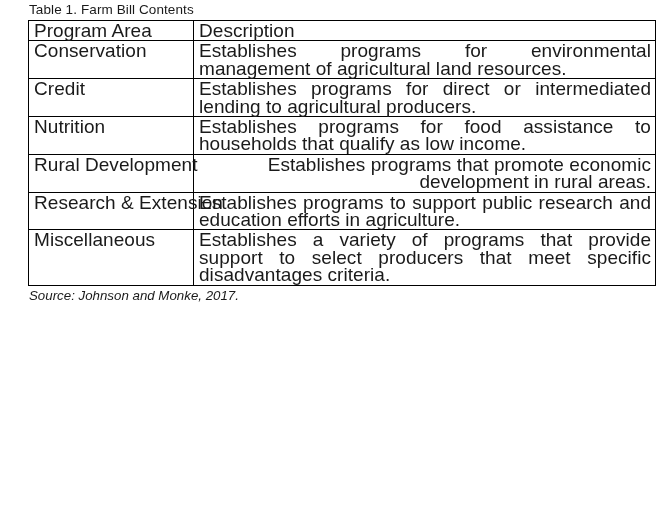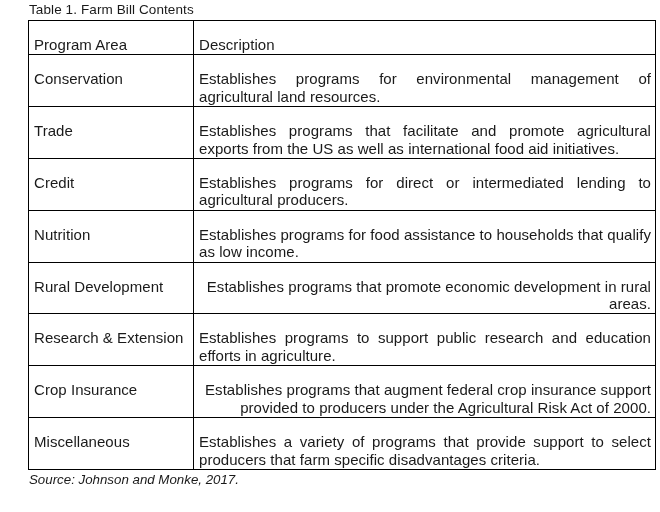--- a/index.html
+++ b/index.html
@@ -35,23 +35,23 @@
     width: 627px;
     table-layout: fixed;
     border: 1px solid #000000;
   }
   table.farm-bill-table col.col-program { width: 165px; }
   table.farm-bill-table col.col-desc { width: 462px; }
 
   table.farm-bill-table th,
   table.farm-bill-table td {
     border: 1px solid #000000;
-    padding: 15px 4px 1px 5px;
+    padding: 1px 4px 1px 5px;
     vertical-align: top;
-    font-size: 15px;
+    font-size: 19px;
     line-height: 17.4px;
     font-weight: normal;
     color: #1a1a1a;
     letter-spacing: 0.05px;
   }
   table.farm-bill-table th {
     text-align: left;
   }
   td.program-cell {
     white-space: nowrap;
@@ -91,45 +91,37 @@
         <th>Program Area</th>
         <th>Description</th>
       </tr>
     </thead>
     <tbody id="table-body">
         <tr>
           <td class="program-cell">Conservation</td>
           <td class="desc-cell">Establishes programs for environmental management of agricultural land resources.</td>
         </tr>
         <tr>
-          <td class="program-cell">Trade</td>
-          <td class="desc-cell">Establishes programs that facilitate and promote agricultural exports from the US as well as international food aid initiatives.</td>
-        </tr>
-        <tr>
           <td class="program-cell">Credit</td>
           <td class="desc-cell">Establishes programs for direct or intermediated lending to agricultural producers.</td>
         </tr>
         <tr>
           <td class="program-cell">Nutrition</td>
           <td class="desc-cell">Establishes programs for food assistance to households that qualify as low income.</td>
         </tr>
         <tr>
           <td class="program-cell">Rural Development</td>
           <td class="desc-cell no-justify">Establishes programs that promote economic development in rural areas.</td>
         </tr>
         <tr>
           <td class="program-cell">Research &amp; Extension</td>
           <td class="desc-cell">Establishes programs to support public research and education efforts in agriculture.</td>
         </tr>
         <tr>
-          <td class="program-cell">Crop Insurance</td>
-          <td class="desc-cell no-justify">Establishes programs that augment federal crop insurance support provided to producers under the Agricultural Risk Act of 2000.</td>
-        </tr>
-        <tr>
           <td class="program-cell">Miscellaneous</td>
-          <td class="desc-cell">Establishes a variety of programs that provide support to select producers that farm specific disadvantages criteria.</td>
+          <td class="desc-cell">Establishes a variety of programs that provide support to select producers that meet specific disadvantages criteria.</td>
         </tr>
       </tbody>
   </table>
 
   <div class="source-note">Source: Johnson and Monke, 2017.</div>
 
 </div>
 
 </body></html>

